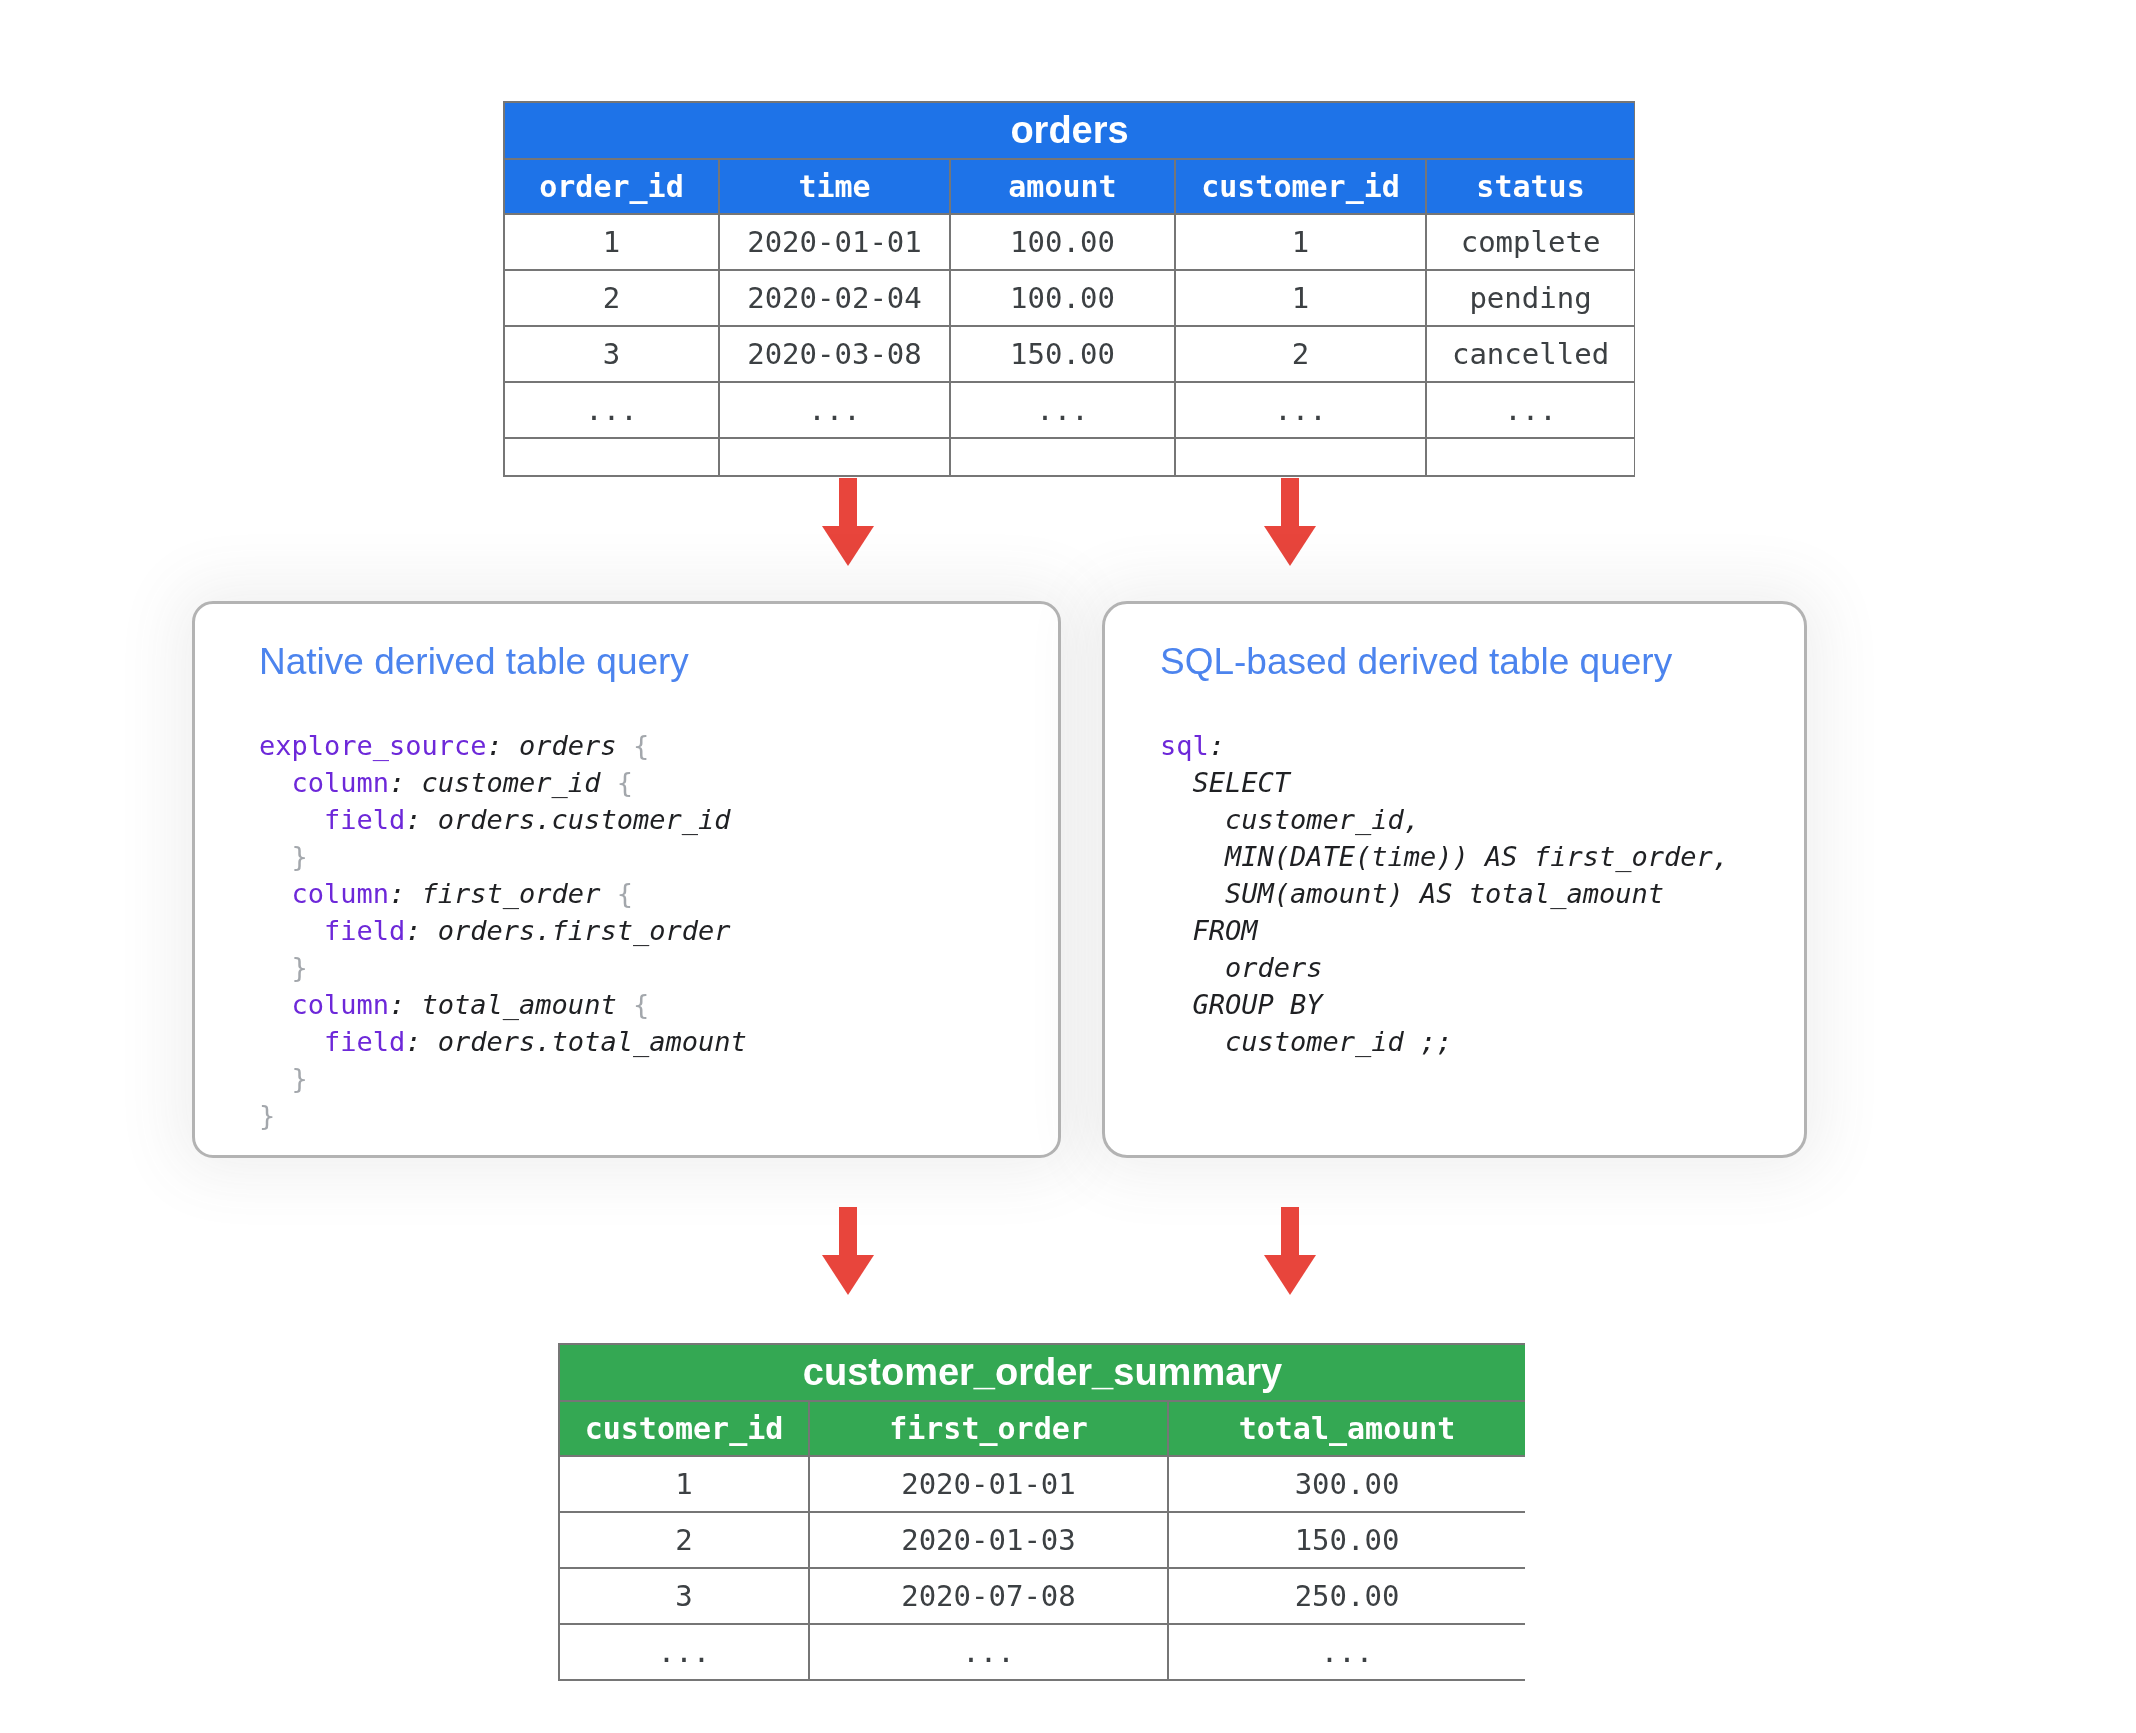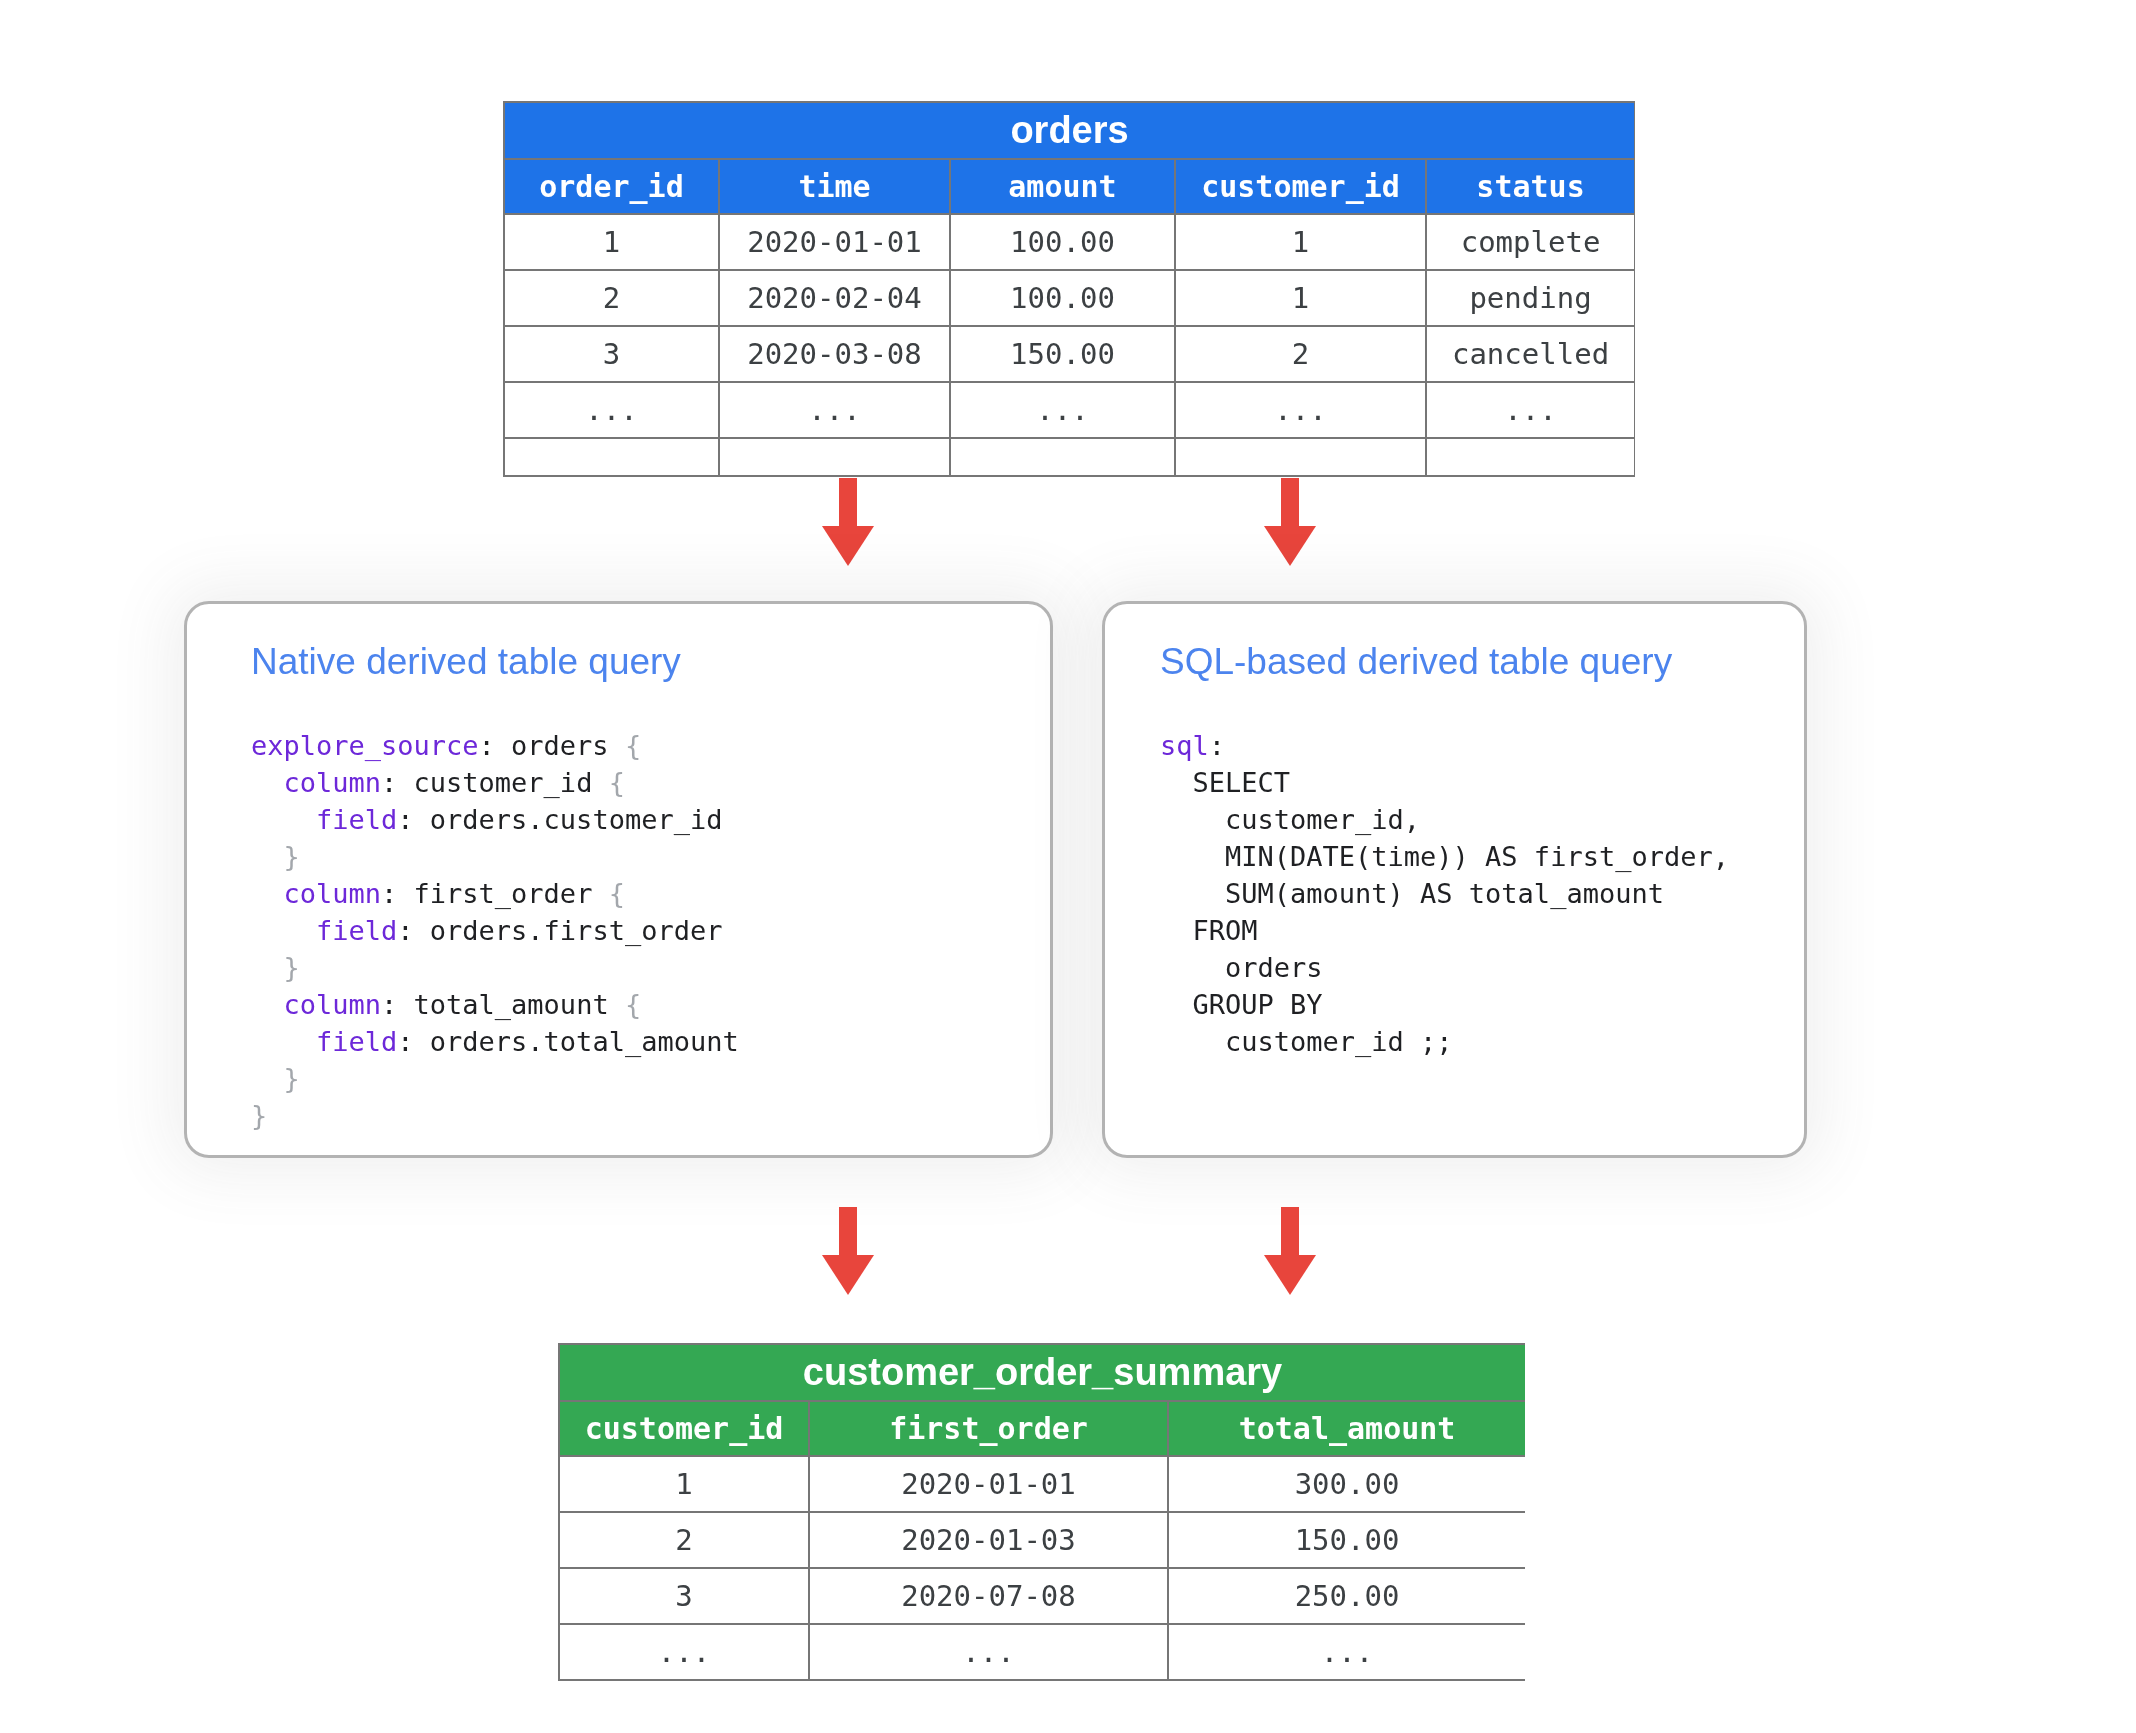--- a/index.html
+++ b/index.html
@@ -49,23 +49,23 @@
   .qtitle {
     position:absolute; top:36px; color:#4c84ee; font-size:37px; line-height:1.2;
     font-family:"Liberation Sans", sans-serif; white-space:nowrap;
   }
   pre.code {
     position:absolute; top:123px; margin:0;
     font-family:"DejaVu Sans Mono", monospace; font-size:27px; line-height:37px;
     color:#1f2023; white-space:pre;
   }
   pre.code .tok-kw { color:#6d28d9; }
-  pre.code .tok-p  { color:#1f2023; }
+  pre.code .tok-p  { color:#1f2023;font-style:italic; }
   pre.code .tok-br { color:#a3a7ac; }
-  .left-box  { left:184px;  top:601px; width:869px; }
+  .left-box  { left:192px;  top:601px; width:869px;border-radius:21px; }
   .right-box { left:1102px; top:601px; width:705px; }
   .left-box  .qtitle, .left-box  pre.code { left:64px; }
   .right-box .qtitle, .right-box pre.code { left:55px; }
 </style>
 </head>
 <body>
 
 <div class="canvas">
 
   <div class="table-clip orders-pos">

